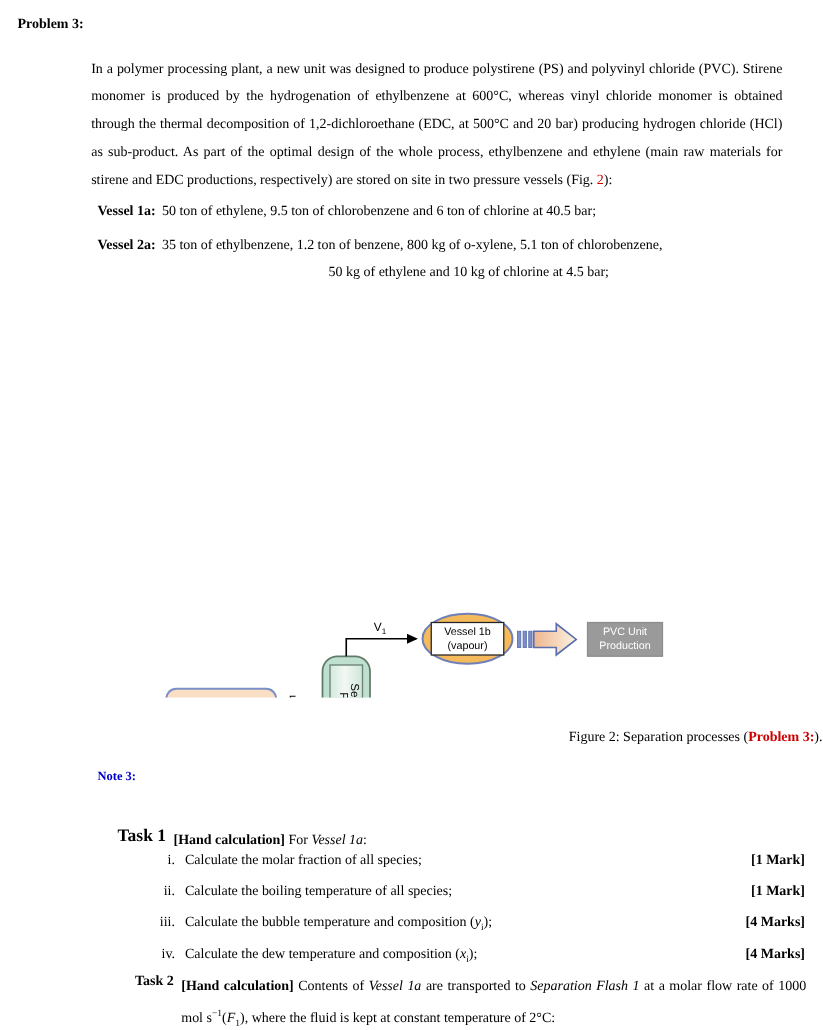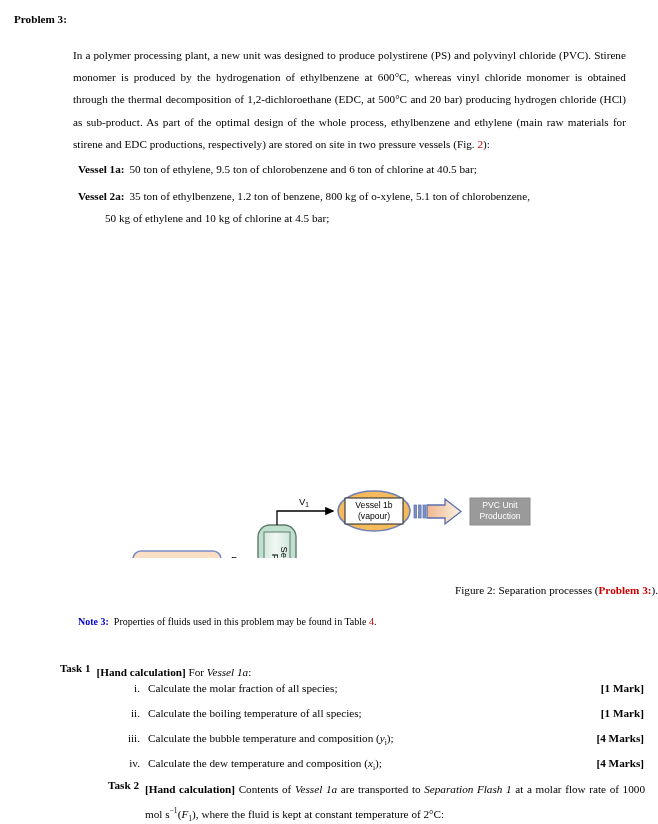--- a/index.html
+++ b/index.html
@@ -45,21 +45,21 @@
 
   
   .vessel-line {
     position: absolute;
     font-size: 11.2px;
     line-height: 22.2px;
   }
   .vessel-line .lead { padding-right: 5px; }
   #vessel1a-line { left: 78px; top: 158px; width: 560px; }
   #vessel2a-line { left: 78px; top: 185px; width: 566px; }
-  #vessel2a-cont { left: 105px; top: 207px; width: 540px; font-size: 11.2px; line-height: 22.2px; position: absolute; }
+  #vessel2a-cont { left: 105px; top: 207px; width: 540px; font-size: 11.2px; line-height: 22.2px; position: absolute; text-align: center; }
 
   
   #figure {
     position: absolute;
     left: 0;
     top: 243px;
     width: 658px;
     height: 315px;
   }
   #figure svg { display: block; }
@@ -80,21 +80,21 @@
     position: absolute;
     left: 78px;
     top: 616px;
     width: 560px;
     font-size: 10px;
   }
   #note3 .lead { padding-right: 5px; }
 
   
   #task1 { left: 60px; top: 662px; width: 585px; }
-  #task1 .lead { font-size: 11px; padding-right: 6px; }
+  #task1 .lead { font-size: 14px; padding-right: 6px; margin-left: 34px; }
   #task1 .body-text { width: 520px; line-height: 21px; }
 
   .task-items {
     position: absolute;
     left: 112px;
     top: 682px;
     width: 532px;
   }
   .task-item {
     display: flex;
@@ -284,21 +284,20 @@
   </g>
 </svg>
 </div>
 
 <div class="fig-caption">
   <span>Figure 2: Separation processes (</span><span class="red">Problem 3:</span><span>).</span>
 </div>
 
 <div id="note3" class="para-block">
   <span class="lead blue">Note 3:</span>
-  <span><span>Properties of fluids used in this problem may be found in Table </span><span class="red-plain">4</span><span>.</span></span>
 </div>
 
 <div class="para-block" id="task1">
   <span class="lead">Task 1</span>
   <span class="body-text"><b>[Hand calculation]</b><span> For </span><i>Vessel 1a</i><span>:</span></span>
 </div>
 
 <div class="task-items">
   <div class="task-item">
     <span class="ti-num">i.</span>

